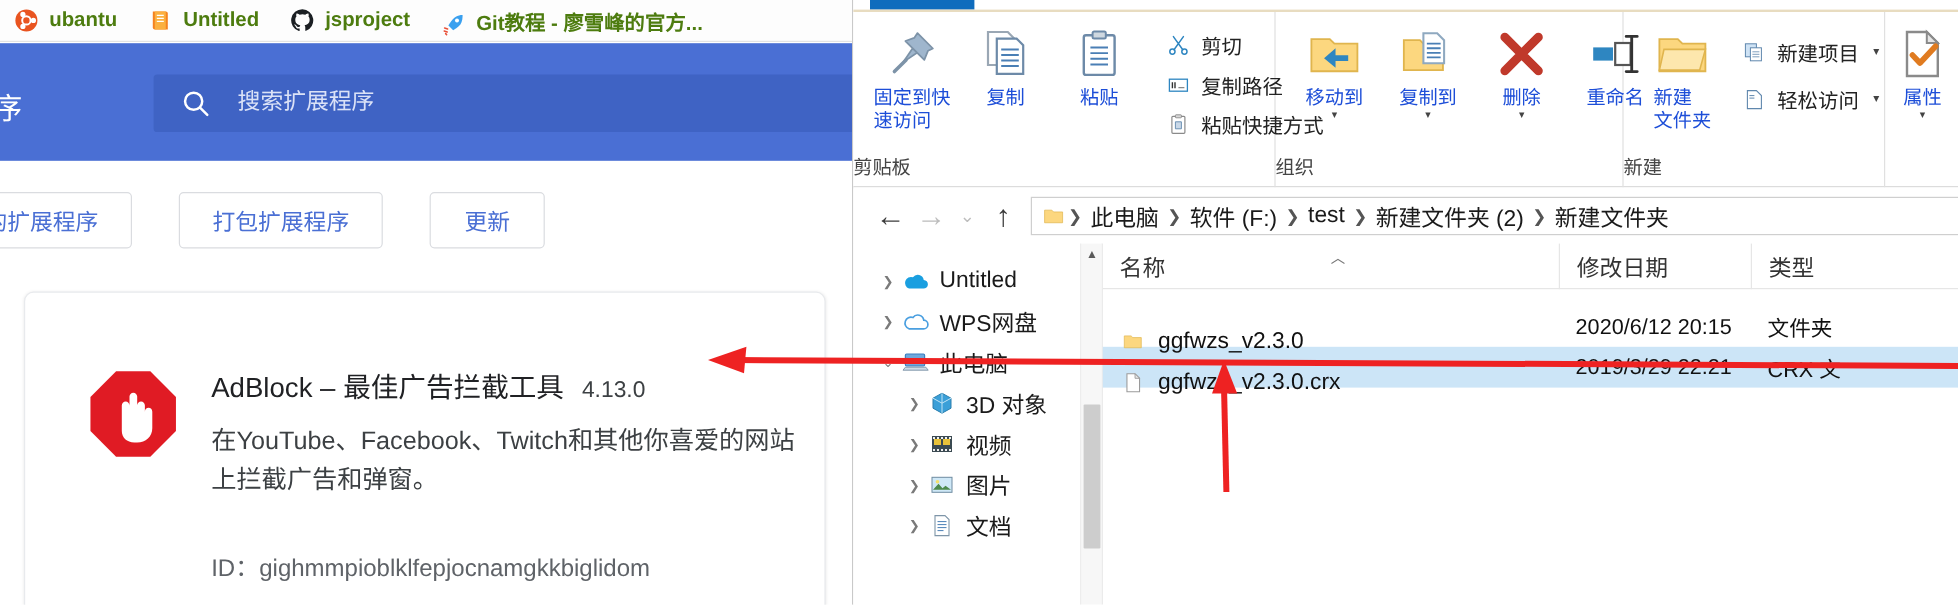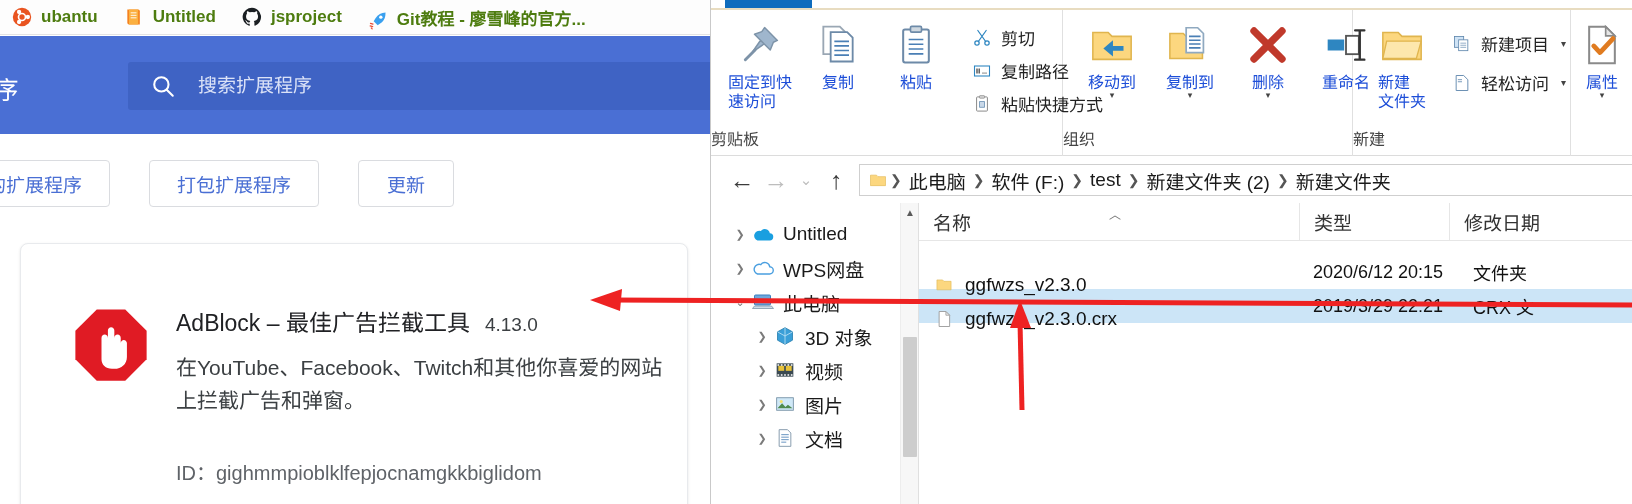--- a/index.html
+++ b/index.html
@@ -627,22 +627,22 @@
 
         <div id="navpane-scroll">
           <div id="navpane-scroll-up">▲</div>
           <div id="navpane-thumb"></div>
         </div>
       </div>
 
       <div id="listpane">
         <div id="col-header">
           <div class="col-h" style="width:380px;">名称</div>
+          <div class="col-h" style="width:160px;">修改日期</div>
           <div class="col-h" style="width:150px;">类型</div>
-          <div class="col-h" style="width:160px;">修改日期</div>
           <div id="sort-caret">︿</div>
         </div>
 
         <div class="file-row" style="margin-top:14px;">
           <div class="cell-name" style="width:380px;">
             <span class="f-ico">
               <svg width="20" height="17" viewBox="0 0 24 24">
                 <path d="M2 5.5h8l2 2h10v12H2z" fill="#fcd77f" stroke="#e0b54e" stroke-width=".8"></path>
               </svg>
             </span>

